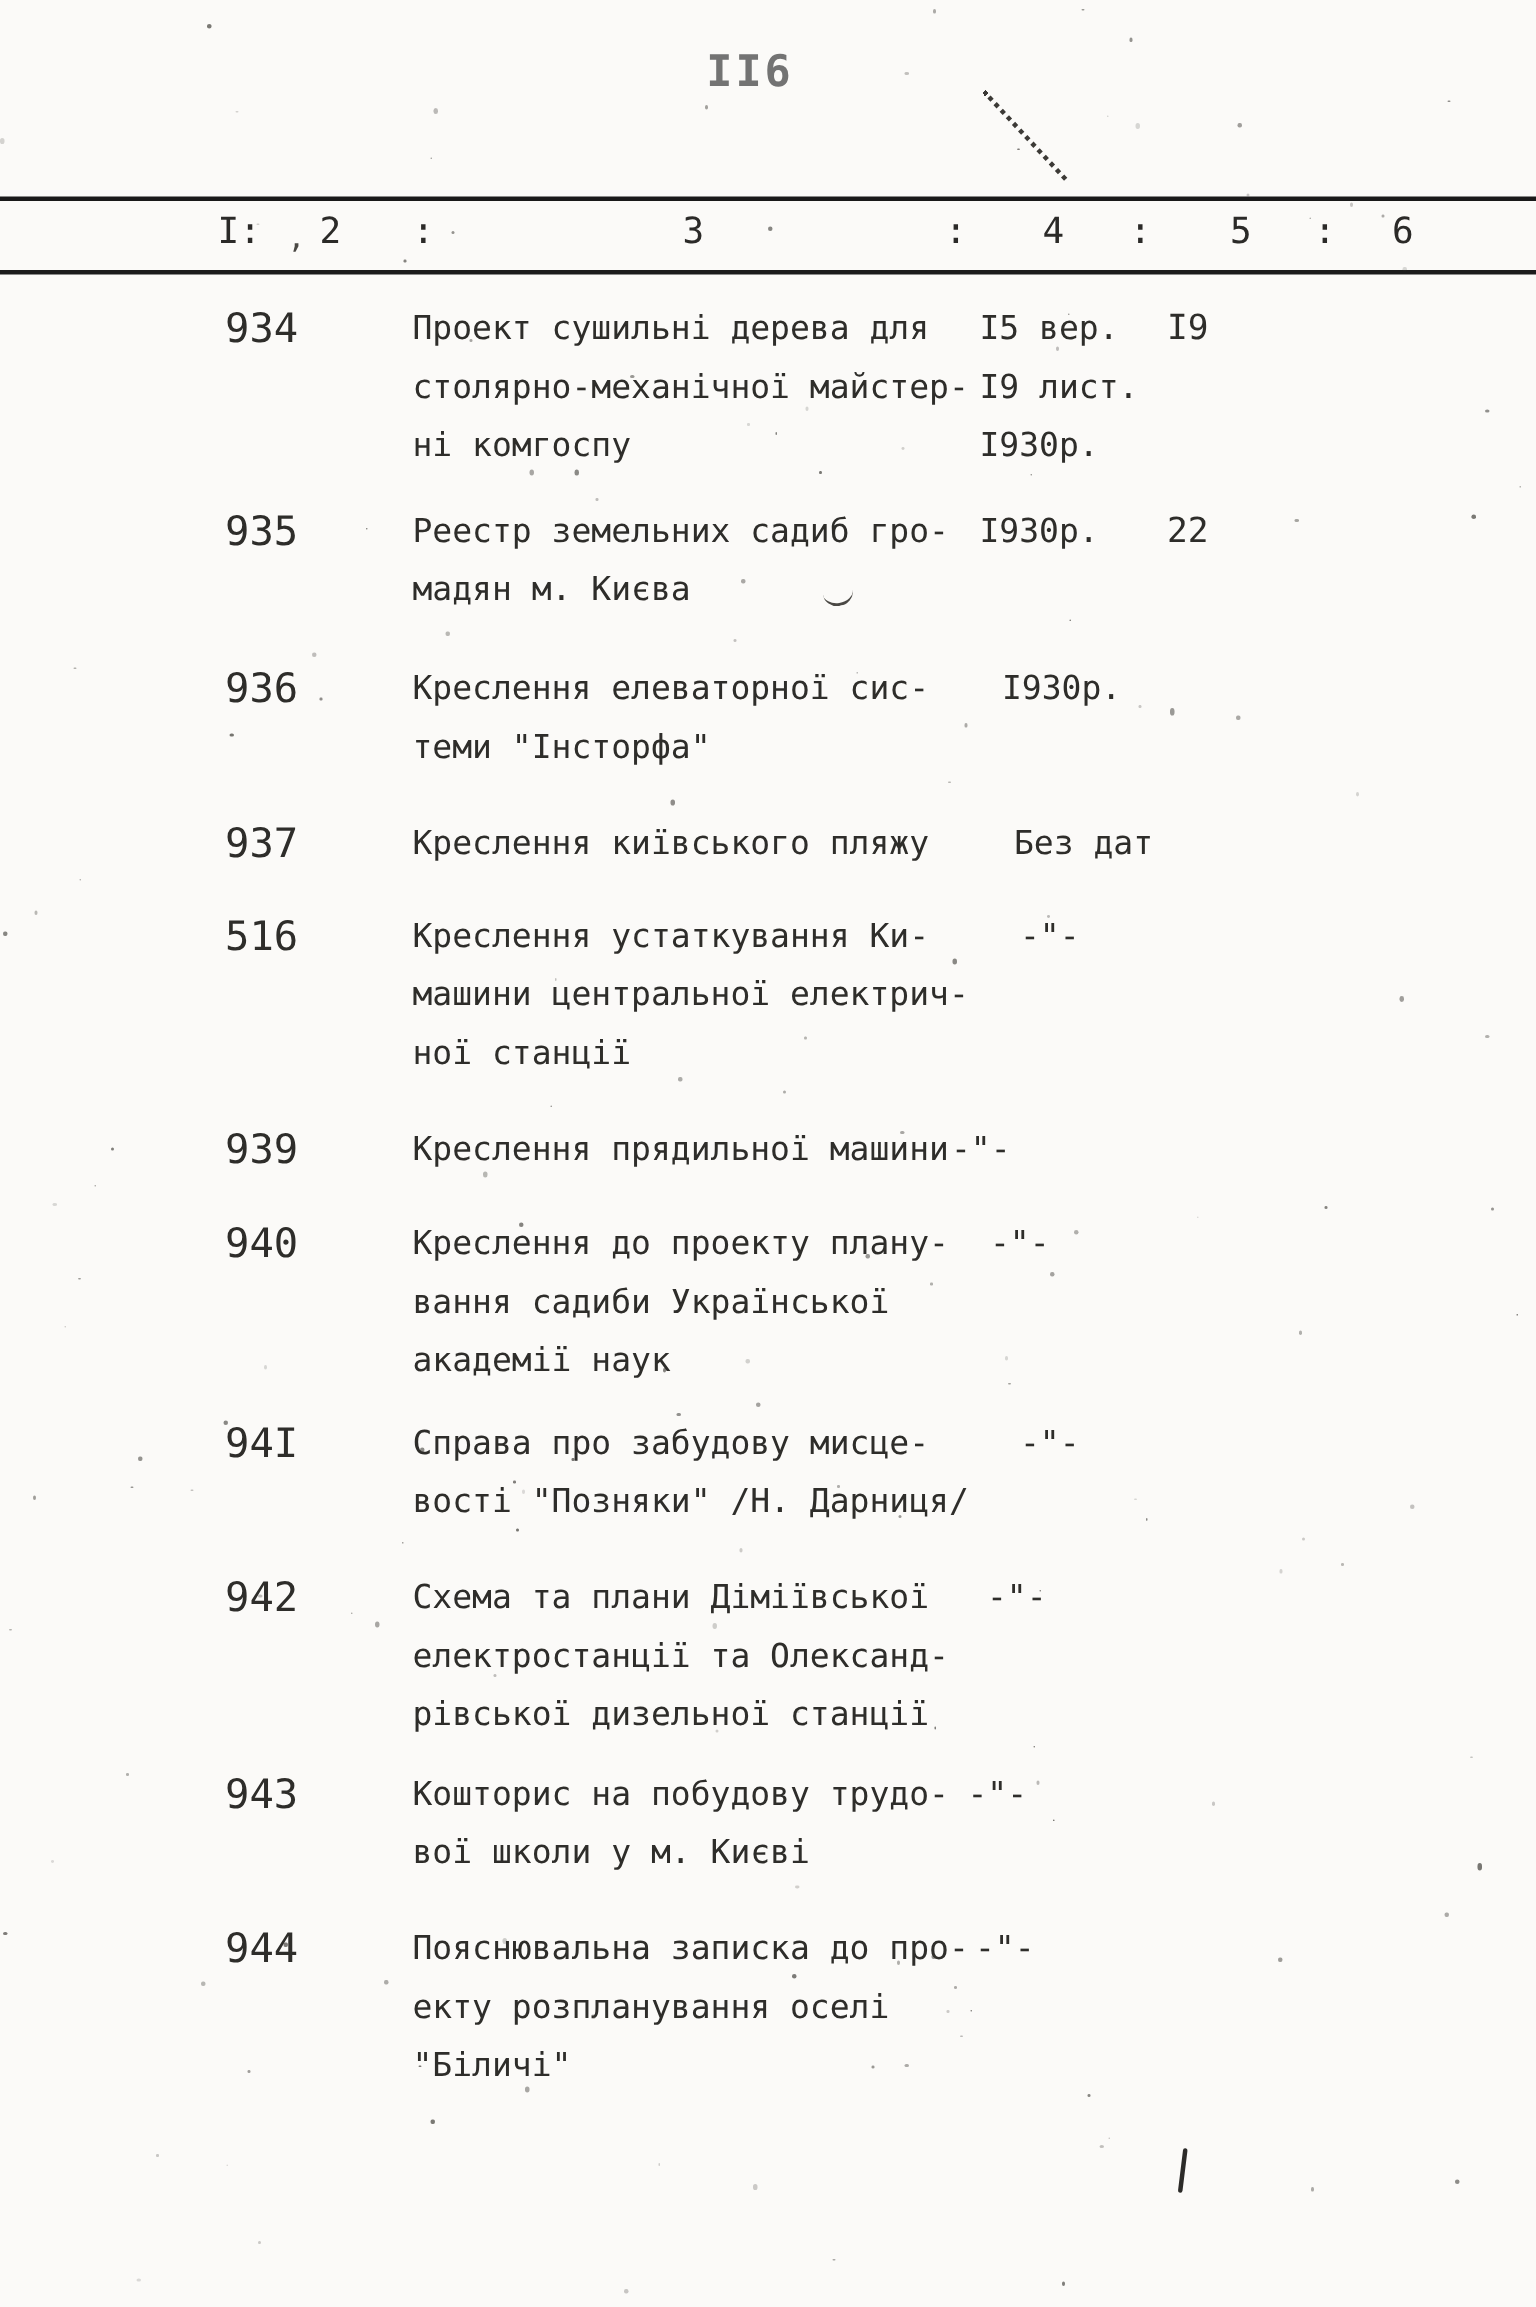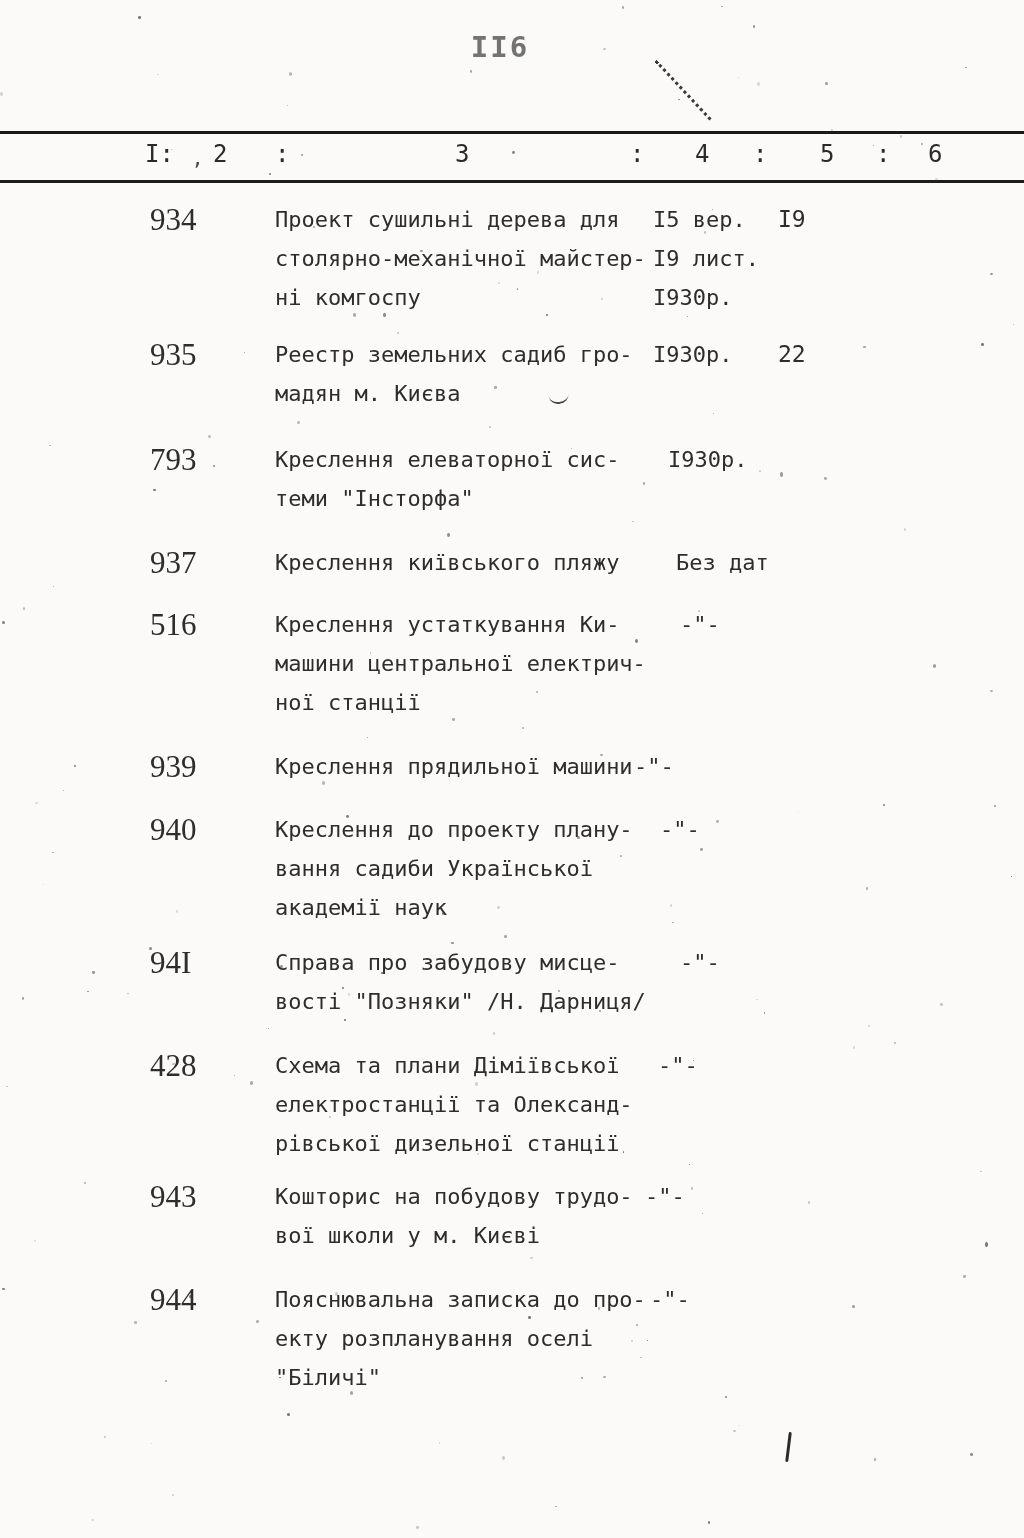--- a/index.html
+++ b/index.html
@@ -33,21 +33,21 @@
   .entry:nth-of-type(3){top:440px}
   .entry:nth-of-type(4){top:543px}
   .entry:nth-of-type(5){top:605px}
   .entry:nth-of-type(6){top:747px}
   .entry:nth-of-type(7){top:810px}
   .entry:nth-of-type(8){top:943px}
   .entry:nth-of-type(9){top:1046px}
   .entry:nth-of-type(10){top:1177px}
   .entry:nth-of-type(11){top:1280px}
 
-  .entry-number{position:absolute;left:150px;top:0;font-size:31px;line-height:39px;font-family:Liberation Serif, serif;}
+  .entry-number{position:absolute;left:150px;top:0;font-size:27px;line-height:39px;}
   .entry-title{position:absolute;left:275px;top:0;width:390px;}
   .entry-date{position:absolute;left:653px;top:0;}
   .entry-count{position:absolute;left:778px;top:0;font-size:23px;line-height:39px;}
   .text-line{height:39px;line-height:39px;white-space:pre;}
 
   
   .entry:nth-of-type(3) .entry-date{left:668px}
   .entry:nth-of-type(4) .entry-date{left:676px}
   .entry:nth-of-type(5) .entry-date{left:680px}
   .entry:nth-of-type(6) .entry-date{left:634px}
@@ -121,21 +121,21 @@
           <div class="text-line">Реестр земельних садиб гро-</div>
           <div class="text-line">мадян м. Києва</div>
         </div>
     <div class="entry-date">
           <div class="text-line">I930р.</div>
         </div>
     <div class="entry-count">22</div>
   </div>
 
   <div class="entry">
-    <div class="entry-number">793</div>
+    <div class="entry-number">936</div>
     <div class="entry-title">
           <div class="text-line">Креслення елеваторної сис-</div>
           <div class="text-line">теми "Інсторфа"</div>
         </div>
     <div class="entry-date">
           <div class="text-line">I930р.</div>
         </div>
     <div class="entry-count"></div>
   </div>
 
@@ -193,21 +193,21 @@
           <div class="text-line">Справа про забудову мисце-</div>
           <div class="text-line">вості "Позняки" /Н. Дарниця/</div>
         </div>
     <div class="entry-date">
           <div class="text-line">-"-</div>
         </div>
     <div class="entry-count"></div>
   </div>
 
   <div class="entry">
-    <div class="entry-number">428</div>
+    <div class="entry-number">942</div>
     <div class="entry-title">
           <div class="text-line">Схема та плани Діміївської</div>
           <div class="text-line">електростанції та Олександ-</div>
           <div class="text-line">рівської дизельної станції</div>
         </div>
     <div class="entry-date">
           <div class="text-line">-"-</div>
         </div>
     <div class="entry-count"></div>
   </div>

